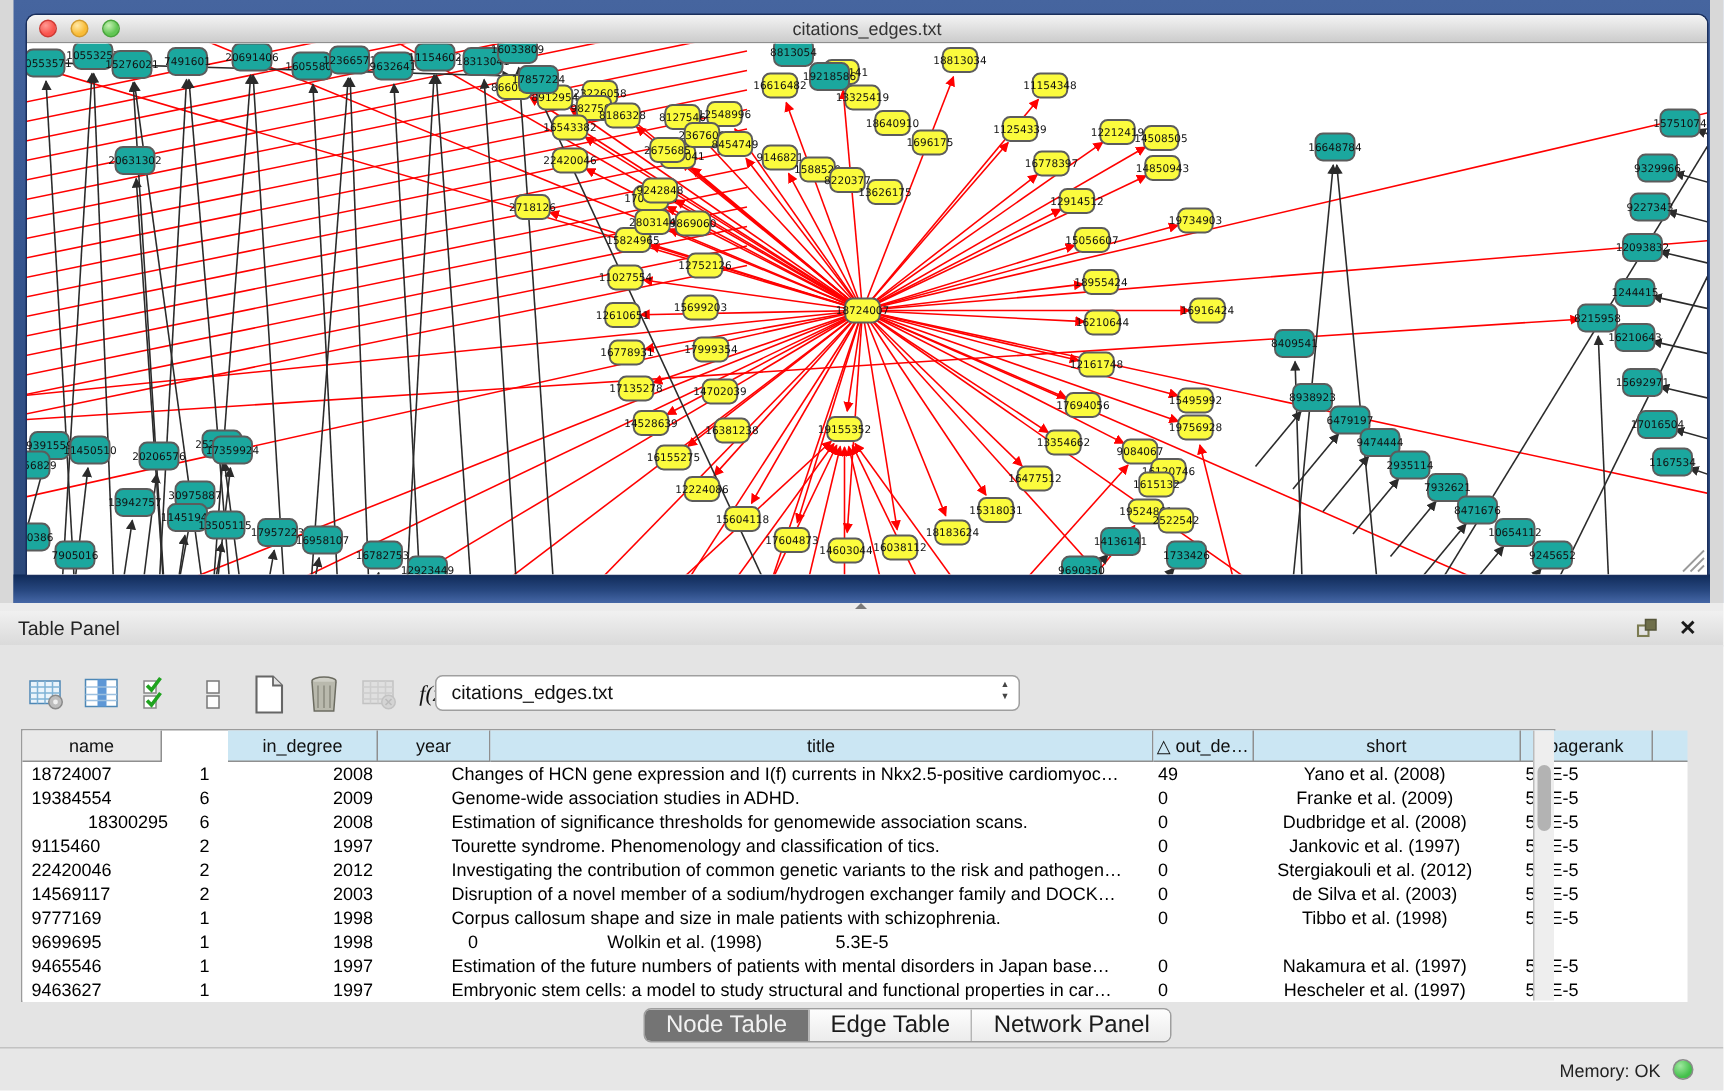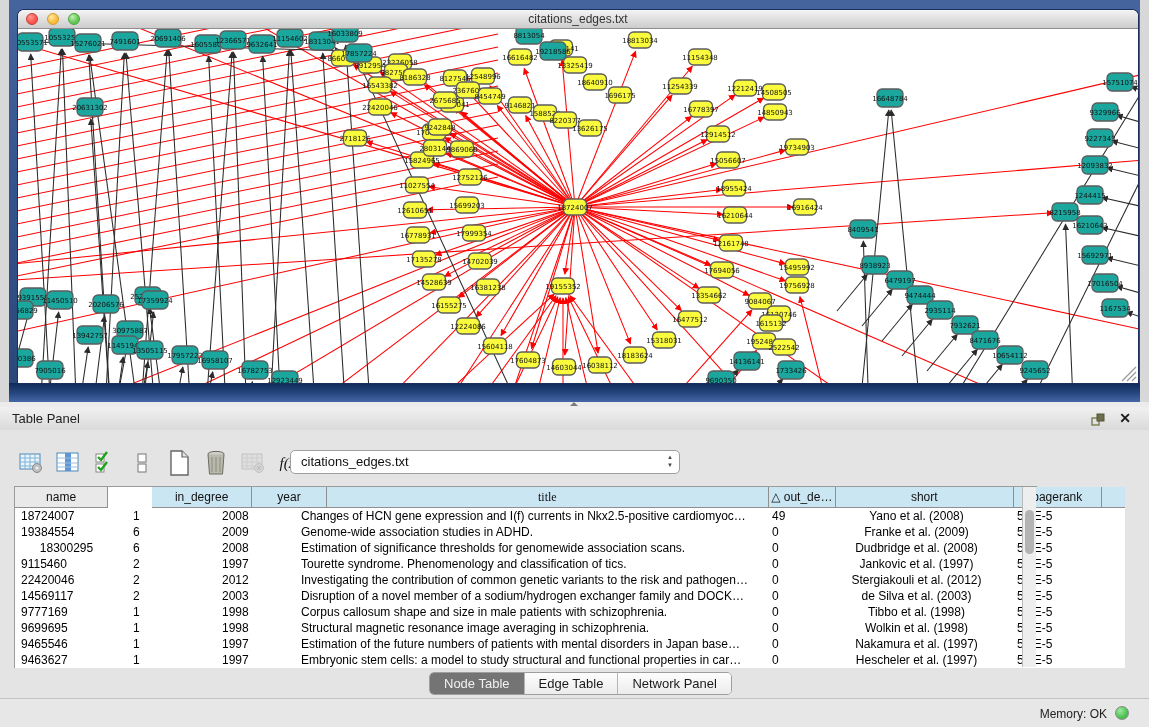--- a/index.html
+++ b/index.html
@@ -55,21 +55,21 @@
   .tbody{position:absolute;left:0;top:21px;width:1110px;}
   .tr{display:flex;height:16px;background:#fff;}
   .td{box-sizing:border-box;font-size:12px;line-height:16px;color:#000;
       white-space:nowrap;overflow:hidden;}
   .vscroll{position:absolute;right:0;top:0;width:14px;height:180px;background:#eeeeee;border-left:1px solid #bbbbbb;box-sizing:border-box;}
   .vthumb{position:absolute;left:2px;top:23px;width:9px;height:44px;background:#b3b3b3;border-radius:5px;}
   
   .tabbar{position:absolute;left:0;top:672px;width:1149px;height:22px;}
   .segwrap{position:absolute;left:429px;top:0;display:flex;height:21px;border:1px solid #9e9e9e;
        border-radius:5px;overflow:hidden;background:#fff;}
-  .seg{font-size:13px;line-height:21px;text-align:right;color:#1a1a1a;
+  .seg{font-size:16px;line-height:21px;text-align:right;color:#1a1a1a;
        background:linear-gradient(180deg,#fdfdfd,#ececec);border-left:1px solid #b5b5b5;}
   .seg:first-child{border-left:none;}
   .seg.sel{background:#747474;color:#f2f2f2;}
   
   .status{position:absolute;left:0;top:698px;width:1149px;height:29px;background:#e7e7e7;border-top:1px solid #c2c2c2;}
   .mem{position:absolute;right:42px;top:8px;font-size:12px;color:#222;}
   .memdot{position:absolute;right:20px;top:7px;width:14px;height:14px;border-radius:50%;
        background:radial-gradient(circle at 35% 30%,#9fe89f,#43c04b 65%);border:1px solid #8a8a8a;box-sizing:border-box;}
 </style>
 </head>
@@ -845,21 +845,21 @@
   <div class="selector">
     <span class="sval">citations_edges.txt</span>
     <span class="stepper">▲<br>▼</span>
   </div>
 
   <div class="tablewrap">
     <div class="thead" id="thead">
         <div class="th gray" style="width: 97px;">name</div>
         <div class="th" style="width: 104px; margin-left: 44px;">in_degree</div>
         <div class="th" style="width: 78px;">year</div>
-        <div class="th" style="width: 460px; font-family: Liberation Serif, serif;">title</div>
+        <div class="th" style="width: 460px;">title</div>
         <div class="th" style="width: 70px;">△ out_de…</div>
         <div class="th" style="width: 185px;">short</div>
         <div class="th" style="width: 92px;">pagerank</div>
         <div class="th filler" style="width: 24px;"></div>
       </div>
     <div class="tbody" id="tbody">
         <div class="tr">
           <div class="td" style="width: 97px; text-align: left; padding-left: 6px;">18724007</div>
           <div class="td" style="width: 104px; text-align: left; padding-left: 21px;">1</div>
           <div class="td" style="width: 78px; text-align: left; padding-left: 6px;">2008</div>
@@ -871,21 +871,21 @@
         <div class="tr">
           <div class="td" style="width: 97px; text-align: left; padding-left: 6px;">19384554</div>
           <div class="td" style="width: 104px; text-align: left; padding-left: 21px;">6</div>
           <div class="td" style="width: 78px; text-align: left; padding-left: 6px;">2009</div>
           <div class="td" style="width: 460px; text-align: left; padding-left: 7px;">Genome-wide association studies in ADHD.</div>
           <div class="td" style="width: 70px; text-align: left; padding-left: 18px;">0</div>
           <div class="td" style="width: 185px; text-align: center;">Franke et al. (2009)</div>
           <div class="td" style="width: 92px; text-align: left; padding-left: 8px;">5.6E-5</div>
         </div>
         <div class="tr">
-          <div class="td" style="width: 97px; text-align: center; padding-left: 6px;">18300295</div>
+          <div class="td" style="width: 97px; text-align: right; padding-left: 6px;">18300295</div>
           <div class="td" style="width: 104px; text-align: left; padding-left: 21px;">6</div>
           <div class="td" style="width: 78px; text-align: left; padding-left: 6px;">2008</div>
           <div class="td" style="width: 460px; text-align: left; padding-left: 7px;">Estimation of significance thresholds for genomewide association scans.</div>
           <div class="td" style="width: 70px; text-align: left; padding-left: 18px;">0</div>
           <div class="td" style="width: 185px; text-align: center;">Dudbridge et al. (2008)</div>
           <div class="td" style="width: 92px; text-align: left; padding-left: 8px;">5.9E-5</div>
         </div>
         <div class="tr">
           <div class="td" style="width: 97px; text-align: left; padding-left: 6px;">9115460</div>
           <div class="td" style="width: 104px; text-align: left; padding-left: 21px;">2</div>
@@ -919,21 +919,20 @@
           <div class="td" style="width: 78px; text-align: left; padding-left: 6px;">1998</div>
           <div class="td" style="width: 460px; text-align: left; padding-left: 7px;">Corpus callosum shape and size in male patients with schizophrenia.</div>
           <div class="td" style="width: 70px; text-align: left; padding-left: 18px;">0</div>
           <div class="td" style="width: 185px; text-align: center;">Tibbo et al. (1998)</div>
           <div class="td" style="width: 92px; text-align: left; padding-left: 8px;">5.3E-5</div>
         </div>
         <div class="tr">
           <div class="td" style="width: 97px; text-align: left; padding-left: 6px;">9699695</div>
           <div class="td" style="width: 104px; text-align: left; padding-left: 21px;">1</div>
           <div class="td" style="width: 78px; text-align: left; padding-left: 6px;">1998</div>
-          <div class="td" style="width: 460px; text-align: left; padding-left: 7px;">Structural magnetic resonance image averaging in schizophrenia.</div>
           <div class="td" style="width: 70px; text-align: left; padding-left: 18px;">0</div>
           <div class="td" style="width: 185px; text-align: center;">Wolkin et al. (1998)</div>
           <div class="td" style="width: 92px; text-align: left; padding-left: 8px;">5.3E-5</div>
         </div>
         <div class="tr">
           <div class="td" style="width: 97px; text-align: left; padding-left: 6px;">9465546</div>
           <div class="td" style="width: 104px; text-align: left; padding-left: 21px;">1</div>
           <div class="td" style="width: 78px; text-align: left; padding-left: 6px;">1997</div>
           <div class="td" style="width: 460px; text-align: left; padding-left: 7px;">Estimation of the future numbers of patients with mental disorders in Japan base…</div>
           <div class="td" style="width: 70px; text-align: left; padding-left: 18px;">0</div>

